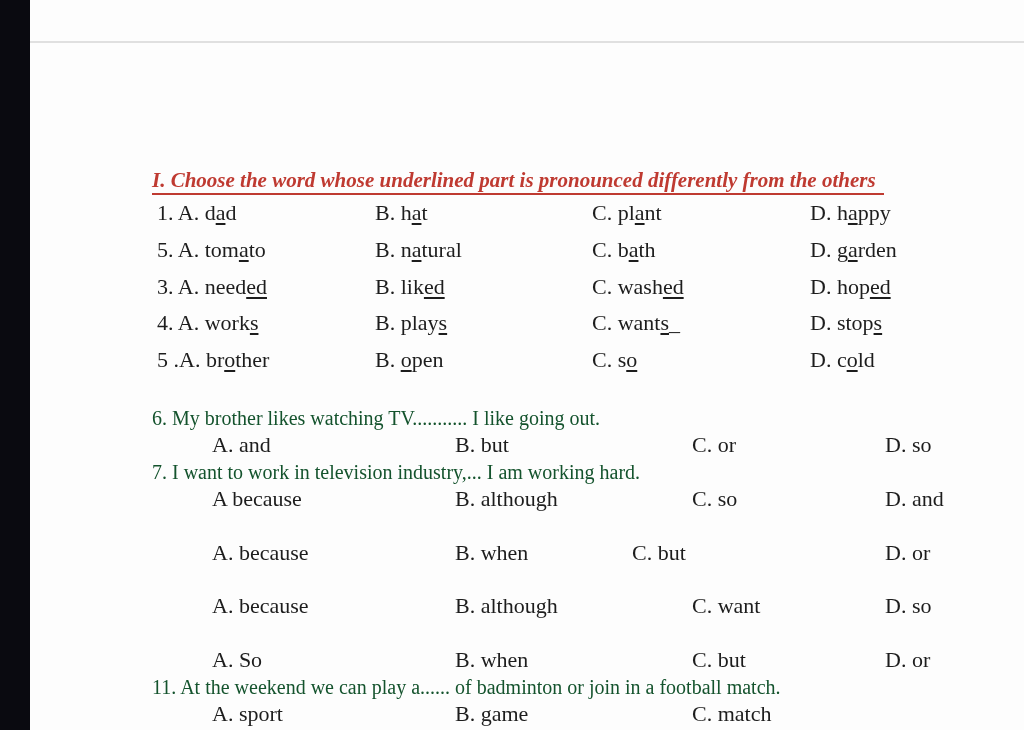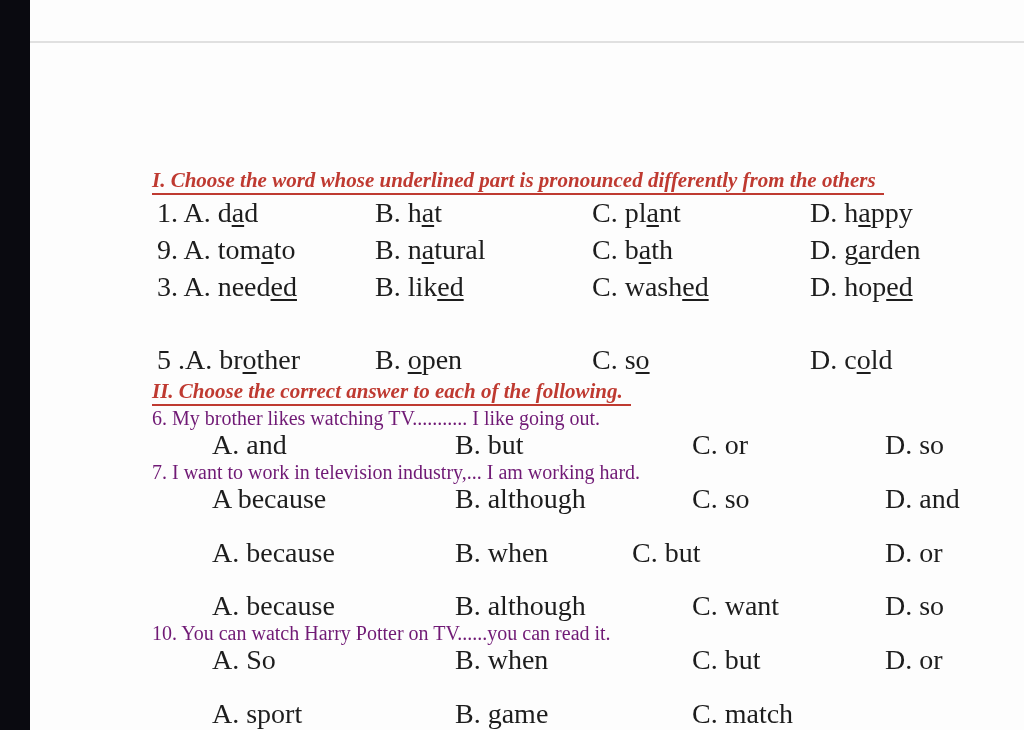--- a/index.html
+++ b/index.html
@@ -12,27 +12,27 @@
   .top-line{position:absolute;left:30px;top:41px;right:0;height:2px;background:#e0e0e0;}
   .content{position:absolute;left:30px;top:4px;width:994px;height:730px;filter:blur(0.3px);}
   
   .heading{
     position:absolute;left:122px;margin:0;
     font-size:21px;font-weight:bold;font-style:italic;line-height:24px;
     color:#bf3a31;white-space:nowrap;
   }
   .heading .hd{display:inline-block;border-bottom:2.5px solid #bf3a31;padding:0 8px 1px 0;}
   .s1row,.s2opts{position:absolute;left:0;width:994px;height:24px;}
-  .s1c,.oc{position:absolute;white-space:nowrap;font-size:28px;line-height:24px;color:#1d1d1d;}
+  .s1c,.oc{position:absolute;white-space:nowrap;font-size:22px;line-height:24px;color:#1d1d1d;}
   .s1c.x0{left:127px}.s1c.x1{left:345px}.s1c.x2{left:562px}.s1c.x3{left:780px}
   .oc.a{left:182px}.oc.b{left:425px}.oc.c{left:662px}.oc.d{left:855px}
   .oc.cL{left:602px}
   .stem{
     position:absolute;left:122px;margin:0;white-space:nowrap;
-    font-size:20px;line-height:24px;color:#701a75;font-weight:normal;
+    font-size:20px;line-height:24px;color:#14532d;font-weight:normal;
   }
   .stem.q9{left:108px}
   .ul{text-decoration:underline;text-decoration-thickness:1.5px;text-underline-offset:3px;}
   .partial{position:absolute;left:127px;top:721px;font-size:20px;line-height:24px;color:#1d1d1d;white-space:nowrap;}
 </style>
 </head>
 <body>
 
 <div class="left-bar"></div>
 <div class="top-line"></div>
@@ -42,42 +42,47 @@
   <h2 class="heading" style="top:164px"><span class="hd">I. Choose the word whose underlined part is pronounced differently from the others</span></h2>
 
   <div class="s1row" style="top:197px">
     <span class="s1c x0"><span>1. A. d</span><span class="ul">a</span><span>d</span></span>
     <span class="s1c x1"><span>B. h</span><span class="ul">a</span><span>t</span></span>
     <span class="s1c x2"><span>C. pl</span><span class="ul">a</span><span>nt</span></span>
     <span class="s1c x3"><span>D. h</span><span class="ul">a</span><span>ppy</span></span>
   </div>
 
   <div class="s1row" style="top:234px">
-    <span class="s1c x0"><span>9. A. tom</span><span class="ul">a</span><span>to</span></span>
+    <span class="s1c x0"><span>5. A. tom</span><span class="ul">a</span><span>to</span></span>
     <span class="s1c x1"><span>B. n</span><span class="ul">a</span><span>tural</span></span>
     <span class="s1c x2"><span>C. b</span><span class="ul">a</span><span>th</span></span>
     <span class="s1c x3"><span>D. g</span><span class="ul">a</span><span>rden</span></span>
   </div>
 
   <div class="s1row" style="top:271px">
     <span class="s1c x0"><span>3. A. need</span><span class="ul">ed</span><span></span></span>
     <span class="s1c x1"><span>B. lik</span><span class="ul">ed</span><span></span></span>
     <span class="s1c x2"><span>C. wash</span><span class="ul">ed</span><span></span></span>
     <span class="s1c x3"><span>D. hop</span><span class="ul">ed</span><span></span></span>
   </div>
 
+  <div class="s1row" style="top:307px">
+    <span class="s1c x0"><span>4. A. work</span><span class="ul">s</span><span></span></span>
+    <span class="s1c x1"><span>B. play</span><span class="ul">s</span><span></span></span>
+    <span class="s1c x2"><span>C. want</span><span class="ul">s</span><span>_</span></span>
+    <span class="s1c x3"><span>D. stop</span><span class="ul">s</span><span></span></span>
+  </div>
 
   <div class="s1row" style="top:344px">
     <span class="s1c x0"><span>5 .A. br</span><span class="ul">o</span><span>ther</span></span>
     <span class="s1c x1"><span>B. </span><span class="ul">o</span><span>pen</span></span>
     <span class="s1c x2"><span>C. s</span><span class="ul">o</span><span></span></span>
     <span class="s1c x3"><span>D. c</span><span class="ul">o</span><span>ld</span></span>
   </div>
 
-  <h2 class="heading" style="top:375px"><span class="hd">II. Choose the correct answer to each of the following.</span></h2>
 
   <p class="stem" style="top:402px">6. My brother likes watching TV........... I like going out.</p>
   <div class="s2opts" style="top:429px">
     <span class="oc a">A. and</span>
     <span class="oc b">B. but</span>
     <span class="oc c">C. or</span>
     <span class="oc d">D. so</span>
   </div>
 
   <p class="stem" style="top:456px">7. I want to work in television industry,... I am working hard.</p>
@@ -95,28 +100,28 @@
     <span class="oc d">D. or</span>
   </div>
 
   <div class="s2opts" style="top:590px">
     <span class="oc a">A. because</span>
     <span class="oc b">B. although</span>
     <span class="oc c">C. want</span>
     <span class="oc d">D. so</span>
   </div>
 
-  <p class="stem" style="top:617px">10. You can watch Harry Potter on TV......you can read it.</p>
   <div class="s2opts" style="top:644px">
     <span class="oc a">A. So</span>
     <span class="oc b">B. when</span>
     <span class="oc c">C. but</span>
     <span class="oc d">D. or</span>
   </div>
 
+  <p class="stem" style="top:671px">11. At the weekend we can play a...... of badminton or join in a football match.</p>
   <div class="s2opts" style="top:698px">
     <span class="oc a">A. sport</span>
     <span class="oc b">B. game</span>
     <span class="oc c">C. match</span>
   </div>
 
   <div class="partial">12. Football is</div>
 
 </div>
 

